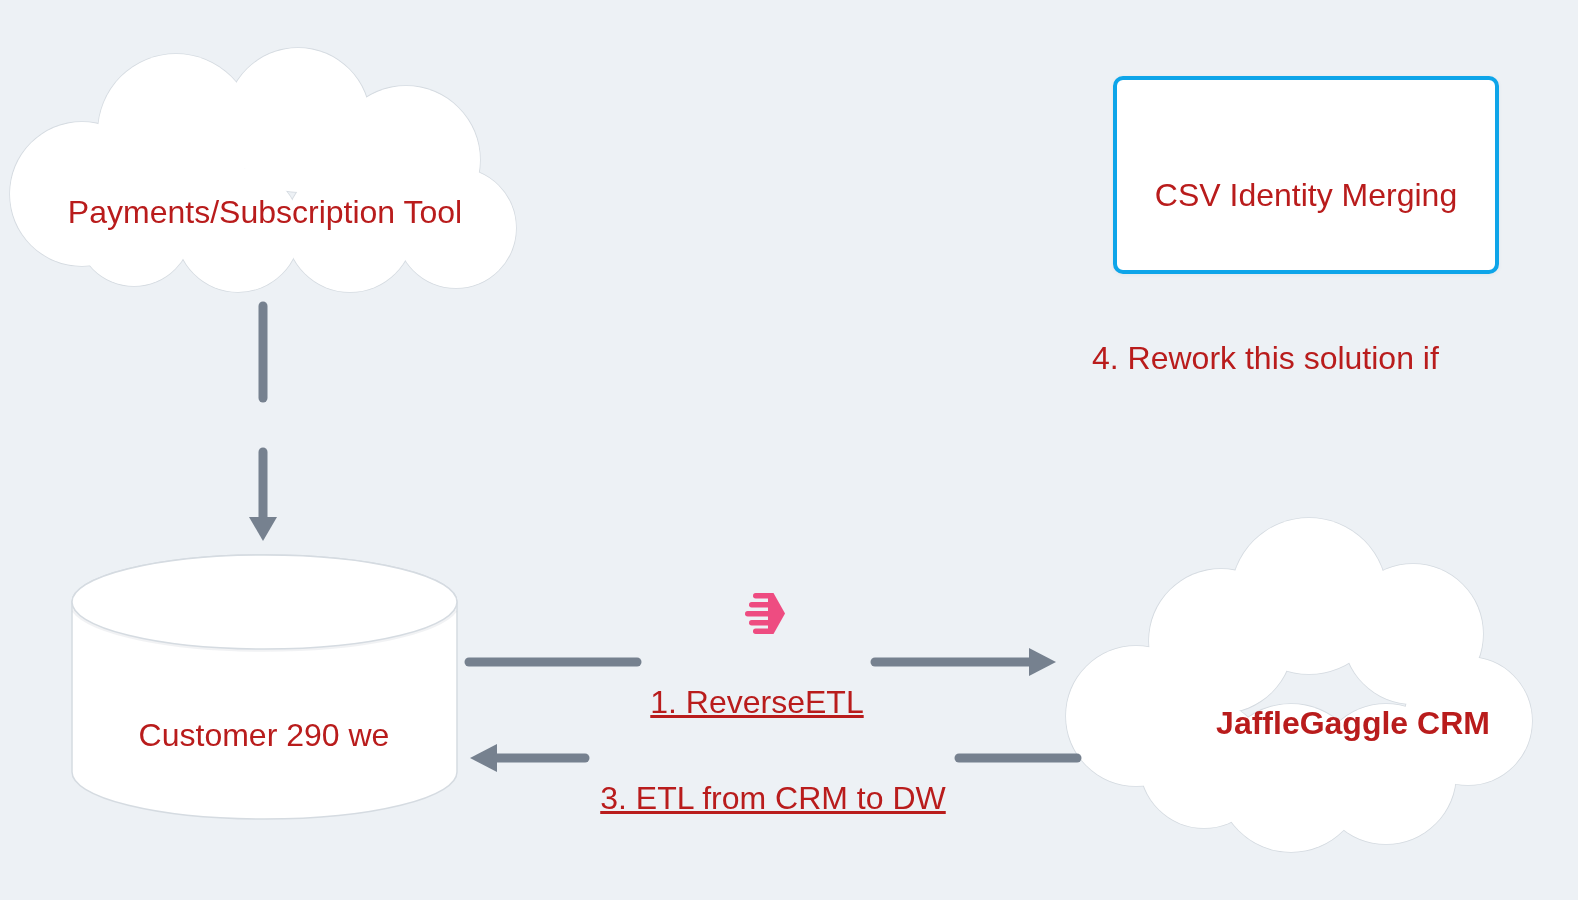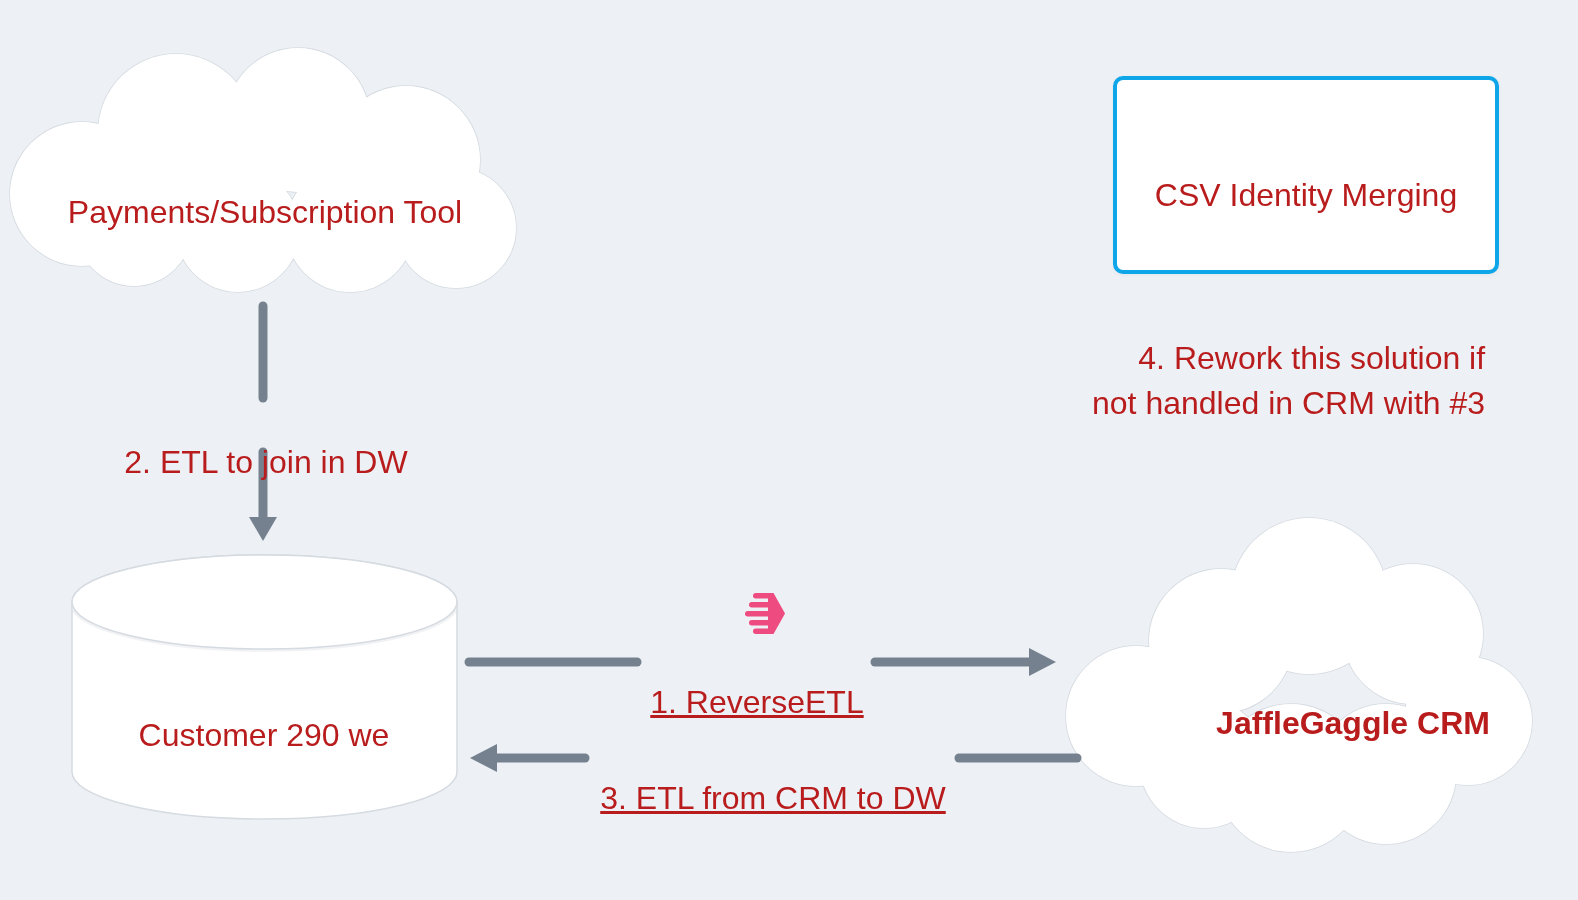--- a/index.html
+++ b/index.html
@@ -25,21 +25,21 @@
   .label.multiline{white-space:normal;}
   .card{
     position:absolute;
     background:#ffffff;
     border:4px solid #0ea5e9;
     border-radius:10px;
     box-shadow:0 1px 4px rgba(55,66,78,0.06);
     display:flex;align-items:center;justify-content:center;
   }
   .note{
-    text-align:right;
+    text-align:center;
     line-height:45px;
   }
   .cyl-label{line-height:48px;}
   .arrows{position:absolute;left:0;top:0;pointer-events:none;}
 </style>
 </head>
 <body>
 
 <div class="canvas">
 
@@ -60,21 +60,20 @@
     <use href="#cloud1c" fill="#ffffff"></use>
   </svg>
   <div class="label" style="left:40px;top:151px;width:450px;">Payments/Subscription Tool</div>
 
   <div class="card" style="left:1113px;top:76px;width:378px;height:190px;">
     <div class="label" style="position:static;">CSV Identity Merging</div>
   </div>
 
   <div class="label note" style="left:1092px;top:296px;">
     <div>4. Rework this solution if</div>
-    <div>not handled in CRM with #3</div>
   </div>
 
   <svg class="shape" style="left:70px;top:552px;" width="390" height="270" viewBox="0 0 390 270">
     <path d="M 2 50 L 2 220 A 192.5 47 0 0 0 387 220 L 387 50 A 192.5 47 0 0 0 2 50 Z" fill="#ffffff" stroke="#d5dbe1" stroke-width="1.5"></path>
     <path d="M 5 57 A 192.5 47 0 0 0 384 57" fill="none" stroke="#c6cdd5" stroke-width="8" opacity="0.25"></path>
     <path d="M 5 56 A 192.5 47 0 0 0 384 56" fill="none" stroke="#c6cdd5" stroke-width="4" opacity="0.5"></path>
     <ellipse cx="194.5" cy="50" rx="192.5" ry="47" fill="#ffffff" stroke="#d5dbe1" stroke-width="1.5"></ellipse>
   </svg>
   <div class="label cyl-label multiline" style="left:64px;top:671px;width:400px;">
     <div>Customer 290 we</div>
@@ -108,21 +107,20 @@
       <line x1="469" y1="662" x2="637" y2="662"></line>
       <line x1="875" y1="662" x2="1031" y2="662"></line>
       <polygon points="1029,648 1029,676 1056,662" stroke="none"></polygon>
 
       <polygon points="497,744 497,772 470,758" stroke="none"></polygon>
       <line x1="497" y1="758" x2="585" y2="758"></line>
       <line x1="959" y1="758" x2="1077" y2="758"></line>
     </g>
   </svg>
 
-  <div class="label" style="left:66px;top:401px;width:400px;">2. ETL to join in DW</div>
   <div class="label" style="left:557px;top:641px;width:400px;text-decoration:underline;">1. ReverseETL</div>
   <div class="label" style="left:573px;top:737px;width:400px;text-decoration:underline;">3. ETL from CRM to DW</div>
 
   <svg class="shape" style="left:745px;top:593px;" width="40" height="41" viewBox="0 0 40 41">
     <g fill="#ee4c81">
       <rect x="8" y="0" width="18" height="5.5" rx="2.7"></rect>
       <rect x="4" y="9" width="22" height="5.5" rx="2.7"></rect>
       <rect x="0" y="18" width="26" height="5.5" rx="2.7"></rect>
       <rect x="4" y="27" width="22" height="5.5" rx="2.7"></rect>
       <rect x="8" y="35.5" width="18" height="5.5" rx="2.7"></rect>

